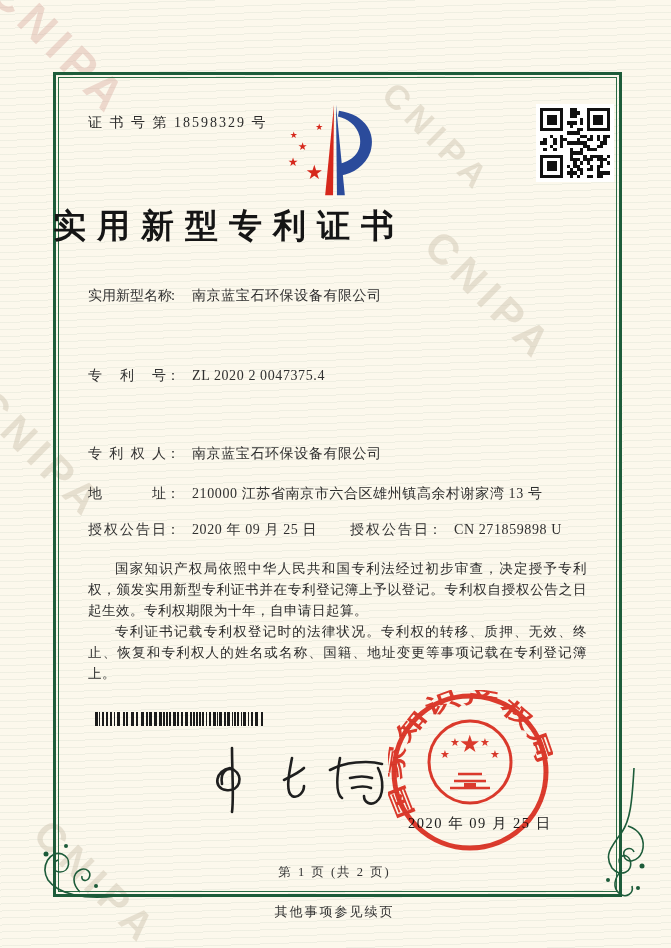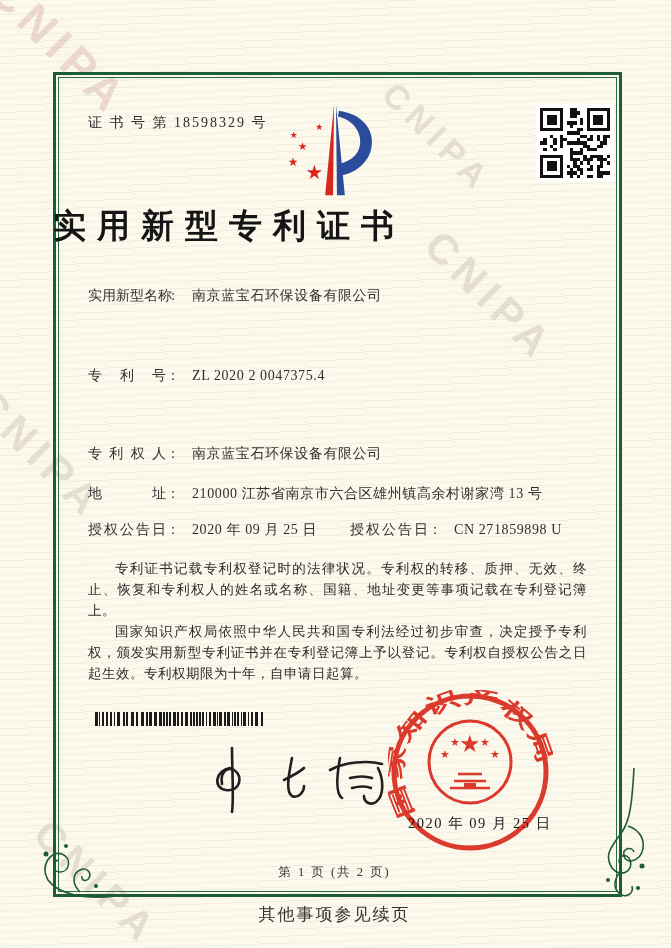--- a/index.html
+++ b/index.html
@@ -44,21 +44,21 @@
     text-align:justify;color:#2c2c2c;z-index:3;
   }
   .paras p{margin:0;text-indent:2em;letter-spacing:0.5px;}
   .barcode{left:95px;top:712px;width:172px;height:14px;display:flex;align-items:stretch;z-index:3;overflow:hidden;}
   .barcode div{background:#1b1b1b;height:100%;flex:0 0 auto;}
   .sig-block{left:88px;top:763px;font-size:15px;color:#222;z-index:3;line-height:30px;letter-spacing:3px;}
   .autograph{left:192px;top:740px;z-index:3;}
   .seal{left:388px;top:690px;z-index:6;mix-blend-mode:multiply;opacity:0.92;}
   .seal-date{left:408px;top:814px;font-size:14.5px;letter-spacing:1.5px;color:#1c1c1c;z-index:4;white-space:nowrap;}
   .page-info{left:53px;top:864px;width:563px;text-align:center;font-size:12.5px;letter-spacing:2px;color:#333;z-index:3;}
-  .cont-note{left:53px;top:903px;width:563px;text-align:center;font-size:17px;letter-spacing:2px;color:#333;z-index:3;}
+  .cont-note{left:53px;top:903px;width:563px;text-align:center;font-size:13px;letter-spacing:2px;color:#333;z-index:3;}
   .orn{z-index:7;}
 </style>
 </head>
 <body>
 
 <div class="page">
 
   <span class="wm pink" style="left:-28px;top:18px;font-size:46px;">CNIPA</span>
   <span class="wm" style="left:368px;top:118px;font-size:34px;">CNIPA</span>
   <span class="wm" style="left:408px;top:272px;font-size:42px;">CNIPA</span>
@@ -225,22 +225,22 @@
   <div class="row" style="top:521px">
     <span>
       <span class="flabel">授权公告日</span><span class="fcolon">：</span><span class="fvalue">2020 年 09 月 25 日</span>
     </span>
     <span class="second">
       <span class="flabel">授权公告日</span><span class="fcolon">：</span><span class="fvalue">CN 271859898 U</span>
     </span>
   </div>
 
   <div class="abs paras">
+    <p>国家知识产权局依照中华人民共和国专利法经过初步审查，决定授予专利权，颁发实用新型专利证书并在专利登记簿上予以登记。专利权自授权公告之日起生效。专利权期限为十年，自申请日起算。</p>
     <p>专利证书记载专利权登记时的法律状况。专利权的转移、质押、无效、终止、恢复和专利权人的姓名或名称、国籍、地址变更等事项记载在专利登记簿上。</p>
-    <p>国家知识产权局依照中华人民共和国专利法经过初步审查，决定授予专利权，颁发实用新型专利证书并在专利登记簿上予以登记。专利权自授权公告之日起生效。专利权期限为十年，自申请日起算。</p>
   </div>
 
   <div class="abs barcode" id="barcode-bars">
       <div style="width:3px;margin-right:1px"></div>
       <div style="width:1px;margin-right:2px"></div>
       <div style="width:2px;margin-right:2px"></div>
       <div style="width:2px;margin-right:2px"></div>
       <div style="width:2px;margin-right:2px"></div>
       <div style="width:1px;margin-right:2px"></div>
       <div style="width:3px;margin-right:3px"></div>

